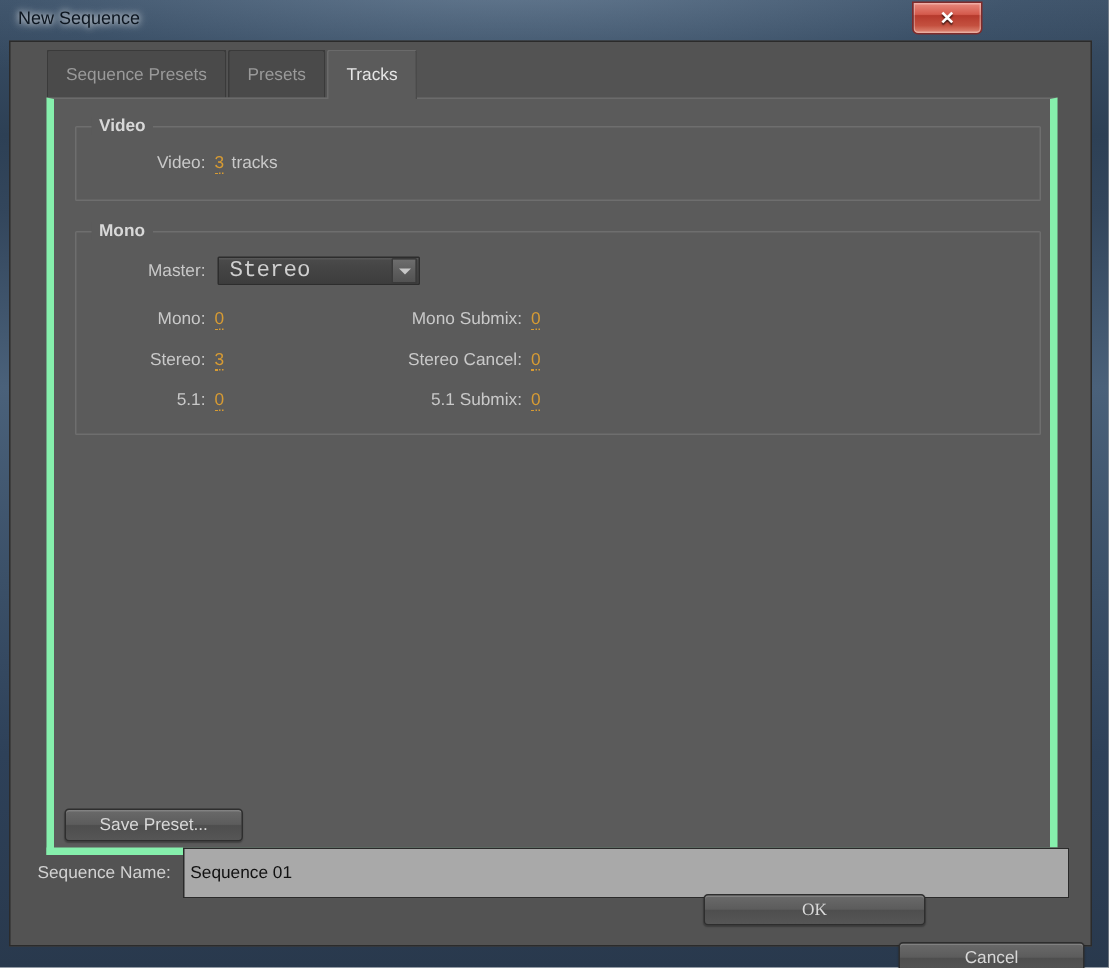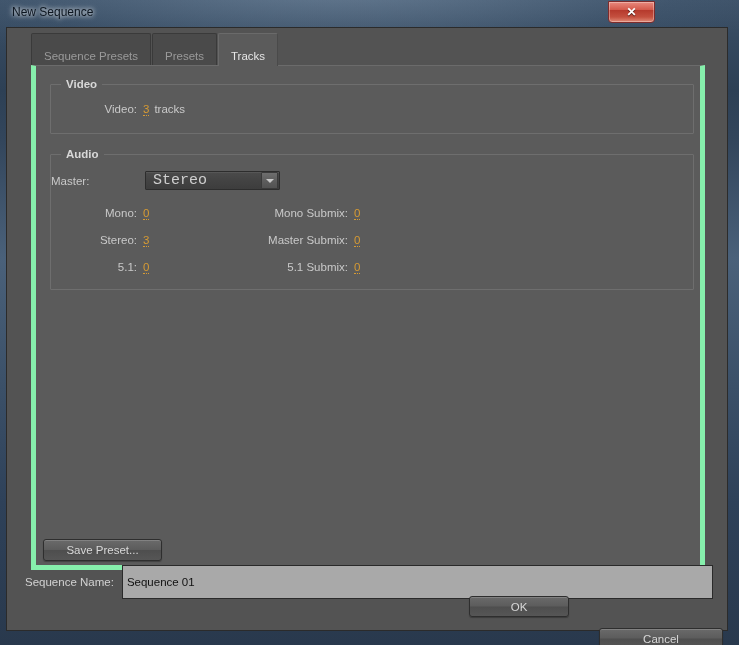--- a/index.html
+++ b/index.html
@@ -83,20 +83,21 @@
     position: absolute;
     left: 24px; top: 16px;
     height: 22px;
     display: flex;
     align-items: flex-end;
   }
   .tab {
     height: 21px;
     padding: 16px 12px;
     display: flex;
+    align-items: center;
     font-size: 11.5px;
     color: #9a9a9a;
     background: #4a4a4a;
     border: 1px solid #3a3a3a;
     border-bottom: none;
     border-radius: 2px 2px 0 0;
     margin-right: 1px;
     cursor: pointer;
     box-sizing: border-box;
     position: relative;
@@ -180,21 +181,21 @@
   #video-row .val { margin-left: 6px; }
   #video-row .unit { margin-left: 5px; }
 
   
   #master-row {
     position: absolute;
     left: 0; top: 16px;
     display: flex;
     align-items: center;
   }
-  #master-row .lbl { width: 86px; text-align: left; }
+  #master-row .lbl { width: 86px; text-align: right; }
 
   .dropdown {
     margin-left: 8px;
     width: 135px;
     height: 19px;
     background: linear-gradient(180deg, #4b4b4b 0%, #434343 50%, #3d3d3d 100%);
     border: 1px solid #2d2d2d;
     box-shadow: inset 0 1px 0 rgba(255,255,255,0.07);
     border-radius: 1px;
     display: flex;
@@ -293,21 +294,21 @@
     font-size: 11.5px;
     padding: 16px 4px;
     box-sizing: border-box;
     outline: none;
   }
 
   
   #ok-button {
     position: absolute;
     left: 462px; top: 568px;
-    width: 100px; height: 21px;
+    width: 148px; height: 21px; font-family: Liberation Serif, serif;
   }
   #cancel-button {
     position: absolute;
     left: 592px; top: 600px;
     width: 124px; height: 21px;
   }
 </style>
 </head>
 <body>
 
@@ -340,21 +341,21 @@
       <div class="groupbox" id="video-group">
         <div class="groupbox-title">Video</div>
         <div id="video-row">
           <span class="field-label lbl">Video:</span>
           <span class="scrub-value val">3</span>
           <span class="static-text unit">tracks</span>
         </div>
       </div>
 
       <div class="groupbox" id="audio-group">
-        <div class="groupbox-title">Audio</div>
+        <div class="groupbox-title">Mono</div>
 
         <div id="master-row">
           <span class="field-label lbl">Master:</span>
           <div class="dropdown">
             <span class="dropdown-value">Stereo</span>
             <span class="dropdown-arrow-btn">
               <span class="caret"></span>
             </span>
           </div>
         </div>
@@ -364,21 +365,21 @@
           <div class="audio-row">
             <span class="field-label c1-lbl">Mono:</span>
             <span class="c1-val"><span class="scrub-value">0</span></span>
             <span class="field-label c2-lbl">Mono Submix:</span>
             <span class="scrub-value c2-val">0</span>
           </div>
 
           <div class="audio-row">
             <span class="field-label c1-lbl">Stereo:</span>
             <span class="c1-val"><span class="scrub-value">3</span></span>
-            <span class="field-label c2-lbl">Master Submix:</span>
+            <span class="field-label c2-lbl">Stereo Cancel:</span>
             <span class="scrub-value c2-val">0</span>
           </div>
 
           <div class="audio-row">
             <span class="field-label c1-lbl">5.1:</span>
             <span class="c1-val"><span class="scrub-value">0</span></span>
             <span class="field-label c2-lbl">5.1 Submix:</span>
             <span class="scrub-value c2-val">0</span>
           </div>
 

